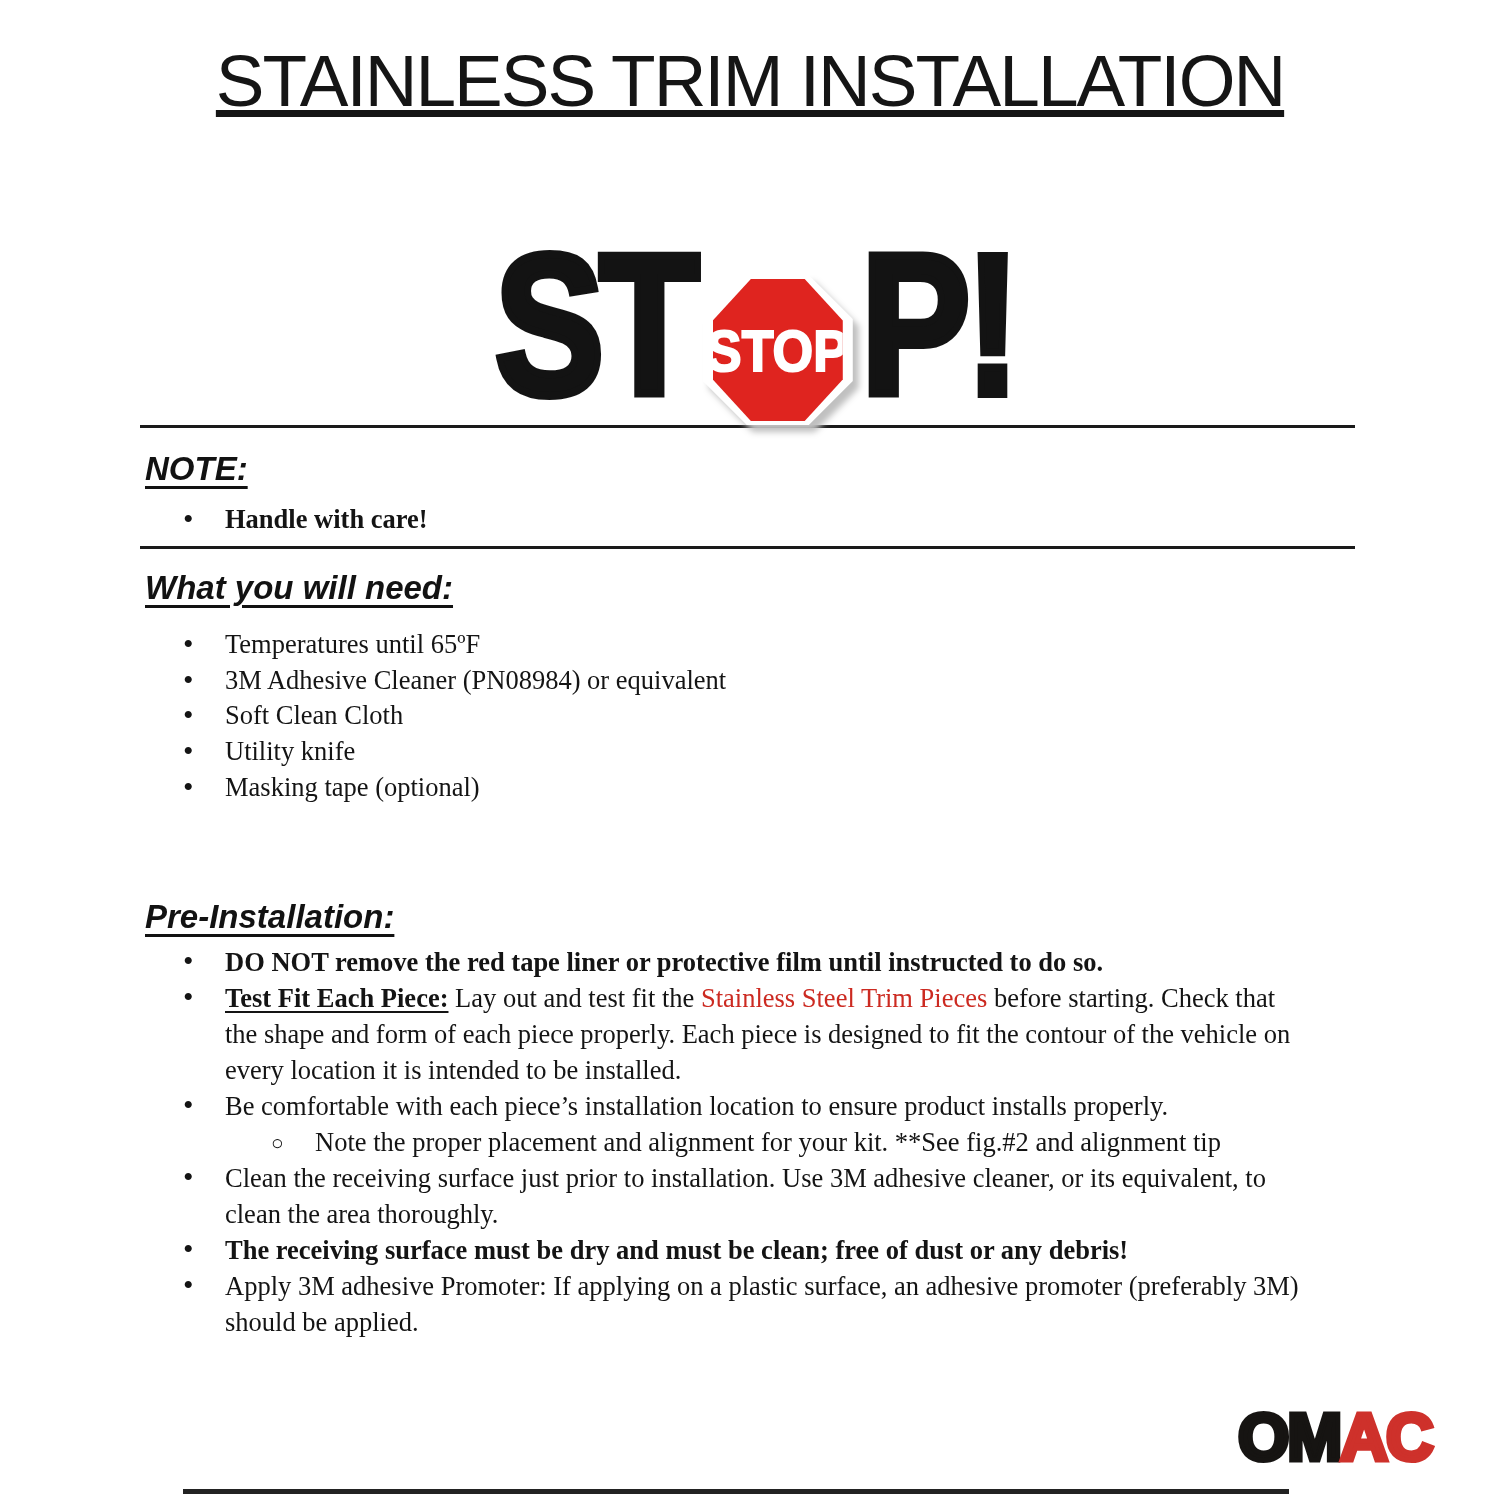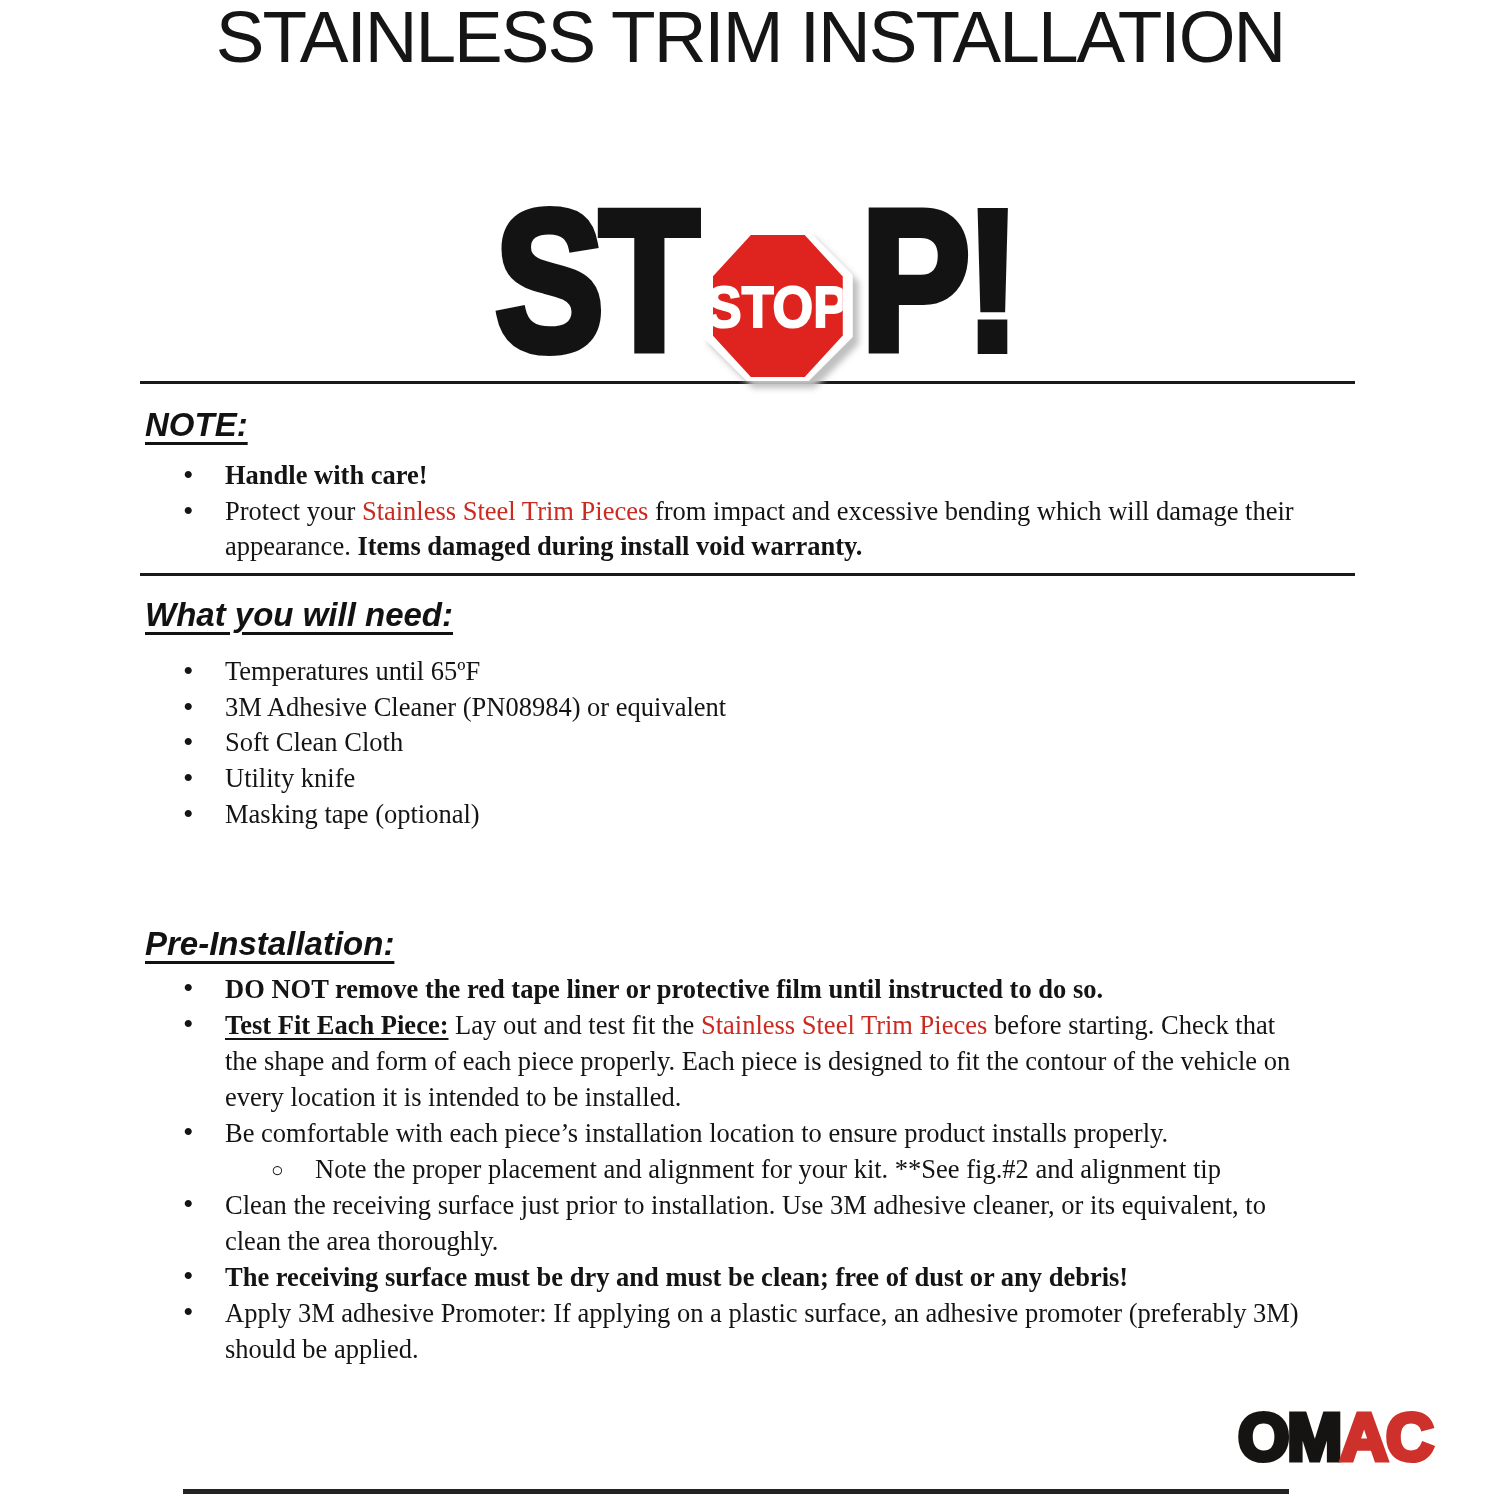--- a/index.html
+++ b/index.html
@@ -8,27 +8,29 @@
     background:#ffffff;
     font-family:"Liberation Sans", sans-serif;
     color:#141414;
     position:relative;
     overflow:hidden;
   }
 
   
   .page-title {
     margin:0;
+    padding-top:44px;
     text-align:center;
     font-size:73px;
     font-weight:400;
     letter-spacing:-2px;
     line-height:1;
     color:#151515;
     white-space:nowrap;
+    text-decoration:underline;
   }
 
   
   .stop-wrap {
     height:308px;
     display:flex;
     align-items:flex-end;
     justify-content:center;
   }
   .stop-letters {
@@ -147,21 +149,20 @@
     </span>
   </span>
   <span class="stop-letters stop-right">P!</span>
 </div>
 
 <div class="rule"></div>
 
 <h2 class="heading" id="note-heading">NOTE:</h2>
 <ul class="doc-list" id="note-list">
     <li><span class="b">Handle with care!</span></li>
-    <li><span>Protect your </span><span class="red">Stainless Steel Trim Pieces</span><span> from impact and excessive bending which will damage their appearance. </span><span class="b">Items damaged during install void warranty.</span></li>
   </ul>
 
 <div class="rule" style="margin-top:8px;"></div>
 
 <h2 class="heading" id="need-heading">What you will need:</h2>
 <ul class="doc-list" id="need-list">
     <li><span>Temperatures until 65ºF</span></li>
     <li><span>3M Adhesive Cleaner (PN08984) or equivalent</span></li>
     <li><span>Soft Clean Cloth</span></li>
     <li><span>Utility knife</span></li>

